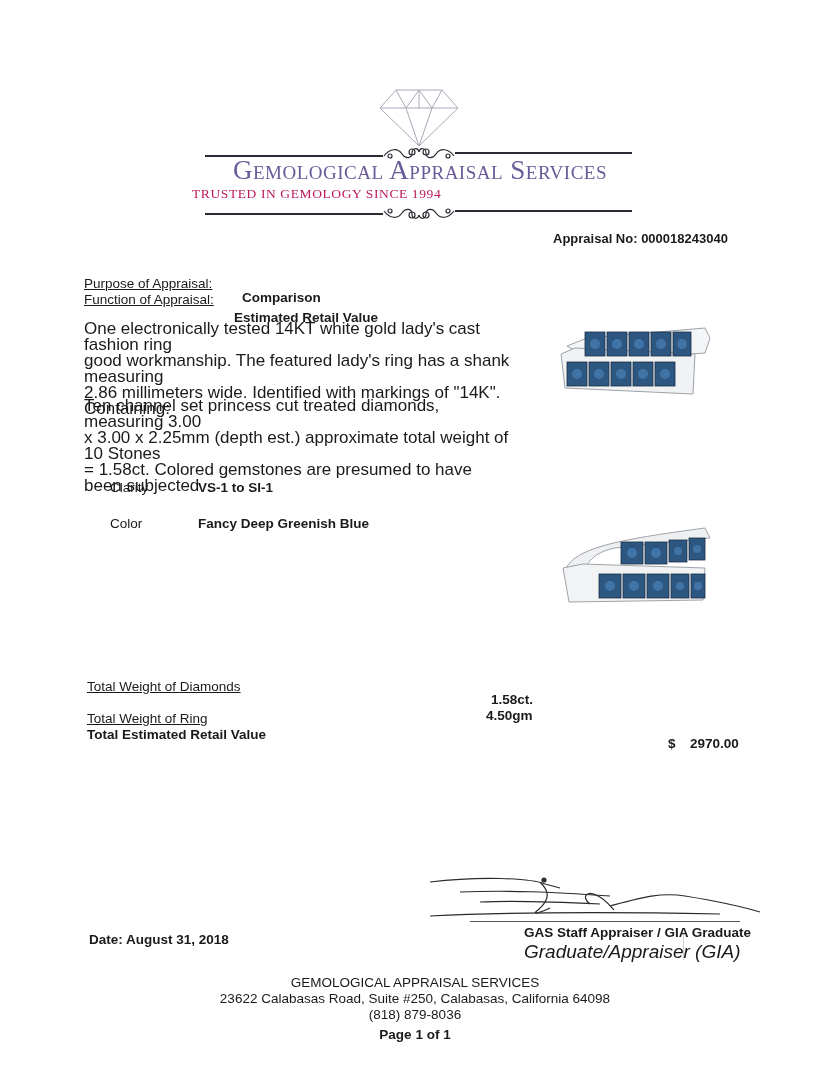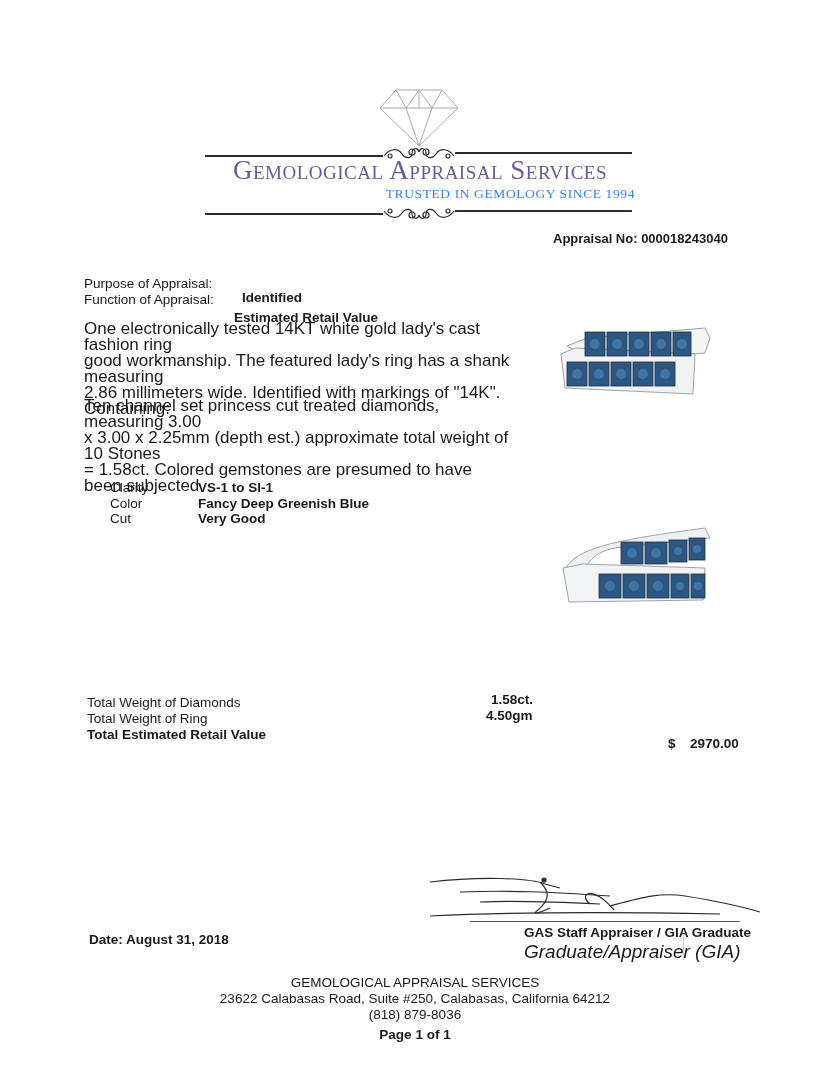--- a/index.html
+++ b/index.html
@@ -8,27 +8,27 @@
   .abs { position:absolute; }
   .b { font-weight:bold; }
 
   
   #diamond { left:378px; top:88px; width:82px; height:60px; }
   .logo-line { position:absolute; height:2px; background:#2b2b33; }
   .scroll { position:absolute; width:74px; height:20px; }
   #brand { left:205px; top:155px; width:430px; text-align:center;
            font-family:"Liberation Serif", serif; font-size:27px; color:#6a5b99;
            letter-spacing:0.5px; font-variant:small-caps; white-space:nowrap; }
-  #tagline { left:205px; top:186px; width:430px; text-align:right;
-             font-family:"Liberation Serif", serif; font-size:13.5px; color:#3b82f6;
+  #tagline { left:192px; top:186px; width:430px; text-align:left;
+             font-family:"Liberation Serif", serif; font-size:13.5px; color:#be185d;
              letter-spacing:0.6px; white-space:nowrap; }
 
   #appraisal-no { left:553px; top:231px; font-size:13px; font-weight:bold; }
 
-  .lbl { font-size:13.5px; }
+  .lbl { font-size:13.5px;text-decoration:underline; }
   .val { font-size:13.5px; font-weight:bold; }
   .para { left:84px; width:430px; font-size:17px; line-height:16px; }
 
   .ring-photo { position:absolute; }
   .sig { position:absolute; }
   .footer-line { position:absolute; left:160px; width:510px; text-align:center; font-size:13.5px; }
 </style>
 </head>
 <body>
 
@@ -73,45 +73,41 @@
 </svg>
 
 <div id="appraisal-no" class="abs">
   <span>Appraisal No:</span>
   <span>000018243040</span>
 </div>
 
 <div class="abs lbl" style="left:84px; top:276px;">Purpose of Appraisal:</div>
 <div class="abs val" style="left:234px; top:274px;margin-top:36px;">Estimated Retail Value</div>
 <div class="abs lbl" style="left:84px; top:292px;">Function of Appraisal:</div>
-<div class="abs val" style="left:242px; top:290px;">Identified</div>
+<div class="abs val" style="left:242px; top:290px;">Comparison</div>
 
 <div class="abs para" style="top:321px;">
   <div>One electronically tested 14KT white gold lady's cast fashion ring</div>
   <div>good workmanship. The featured lady's ring has a shank measuring</div>
   <div>2.86 millimeters wide. Identified with markings of "14K".  Containing:</div>
 </div>
 <div class="abs para" style="top:398px;">
   <div>Ten channel set princess cut treated diamonds, measuring 3.00</div>
   <div>x 3.00 x 2.25mm (depth est.) approximate total weight of 10 Stones</div>
   <div>= 1.58ct. Colored gemstones are presumed to have been subjected</div>
 </div>
 
 <div class="abs" style="left:110px; top:480px; font-size:13.5px; line-height:15.5px;">
   <div style="display:flex;">
     <span style="width:88px;">Clarity</span>
     <span class="b">VS-1 to SI-1</span>
   </div>
-  <div style="display:flex;">
+  <div style="display:flex;margin-top:20px;">
     <span style="width:88px;">Color</span>
     <span class="b">Fancy Deep Greenish Blue</span>
-  </div>
-  <div style="display:flex;">
-    <span style="width:88px;">Cut</span>
-    <span class="b">Very Good</span>
   </div>
 </div>
 
 <svg class="ring-photo" style="left:555px; top:318px;" width="160" height="82" viewBox="0 0 160 82">
   <path d="M12,28 L32,20 L150,10 L155,20 L150,35 L40,44 Z" fill="#f4f5f7" stroke="#9ea3aa" stroke-width="1"></path>
   <path d="M6,36 L20,30 L140,36 L138,76 L10,70 Z" fill="#f1f2f4" stroke="#9ea3aa" stroke-width="1"></path>
   <g fill="#2d5680" stroke="#1a2f48" stroke-width="0.8">
     <rect x="30" y="14" width="20" height="24"></rect>
     <rect x="52" y="14" width="20" height="24"></rect>
     <rect x="74" y="14" width="20" height="24"></rect>
@@ -157,21 +153,21 @@
       <circle cx="123" cy="33" r="4"></circle>
     <circle cx="142" cy="31" r="4"></circle>
     <circle cx="55" cy="68" r="5"></circle>
       <circle cx="79" cy="68" r="5"></circle>
       <circle cx="103" cy="68" r="5"></circle>
     <circle cx="125" cy="68" r="4"></circle>
       <circle cx="143" cy="68" r="4"></circle>
   </g>
 </svg>
 
-<div class="abs lbl" style="left:87px; top:695px;">Total Weight of Diamonds</div>
+<div class="abs lbl" style="left:87px; top:679px;">Total Weight of Diamonds</div>
 <div class="abs val" style="left:491px; top:692px;">1.58ct.</div>
 <div class="abs lbl" style="left:87px; top:711px;text-align:center;">Total Weight of Ring</div>
 <div class="abs val" style="left:486px; top:708px;">4.50gm</div>
 <div class="abs val" style="left:87px; top:727px;text-align:right;">Total Estimated Retail Value</div>
 <div class="abs val" style="left:668px; top:736px;">$</div>
 <div class="abs val" style="left:690px; top:736px;">2970.00</div>
 
 <svg class="sig" style="left:420px; top:870px;" width="345" height="55" viewBox="0 0 345 55">
   <g fill="none" stroke="#2a2a2a" stroke-width="1.2">
     <path d="M10,12 C60,6 110,8 125,14 L140,18"></path>
@@ -185,15 +181,15 @@
   </g>
 </svg>
 <div class="abs" style="left:470px; top:921px; width:270px; height:1px; background:#555;"></div>
 <div class="abs" style="left:683px; top:935px; width:1px; height:25px; background:#cfcfcf;"></div>
 
 <div class="abs val" style="left:89px; top:932px;">Date: August 31, 2018</div>
 <div class="abs val" style="left:524px; top:925px;">GAS Staff Appraiser / GIA Graduate</div>
 <div class="abs" style="left:524px; top:941px; font-size:19px; font-style:italic;">Graduate/Appraiser (GIA)</div>
 
 <div class="footer-line" style="top:975px; left:160px;">GEMOLOGICAL APPRAISAL SERVICES</div>
-<div class="footer-line" style="top:991px; left:160px;">23622 Calabasas Road, Suite #250, Calabasas, California 64212</div>
+<div class="footer-line" style="top:991px; left:160px;">23622 Calabasas Road, Suite #250, Calabasas, California 64098</div>
 <div class="footer-line" style="top:1007px; left:160px;">(818) 879-8036</div>
 <div class="footer-line b" style="top:1027px; left:160px;">Page 1 of 1</div>
 
 </body></html>

